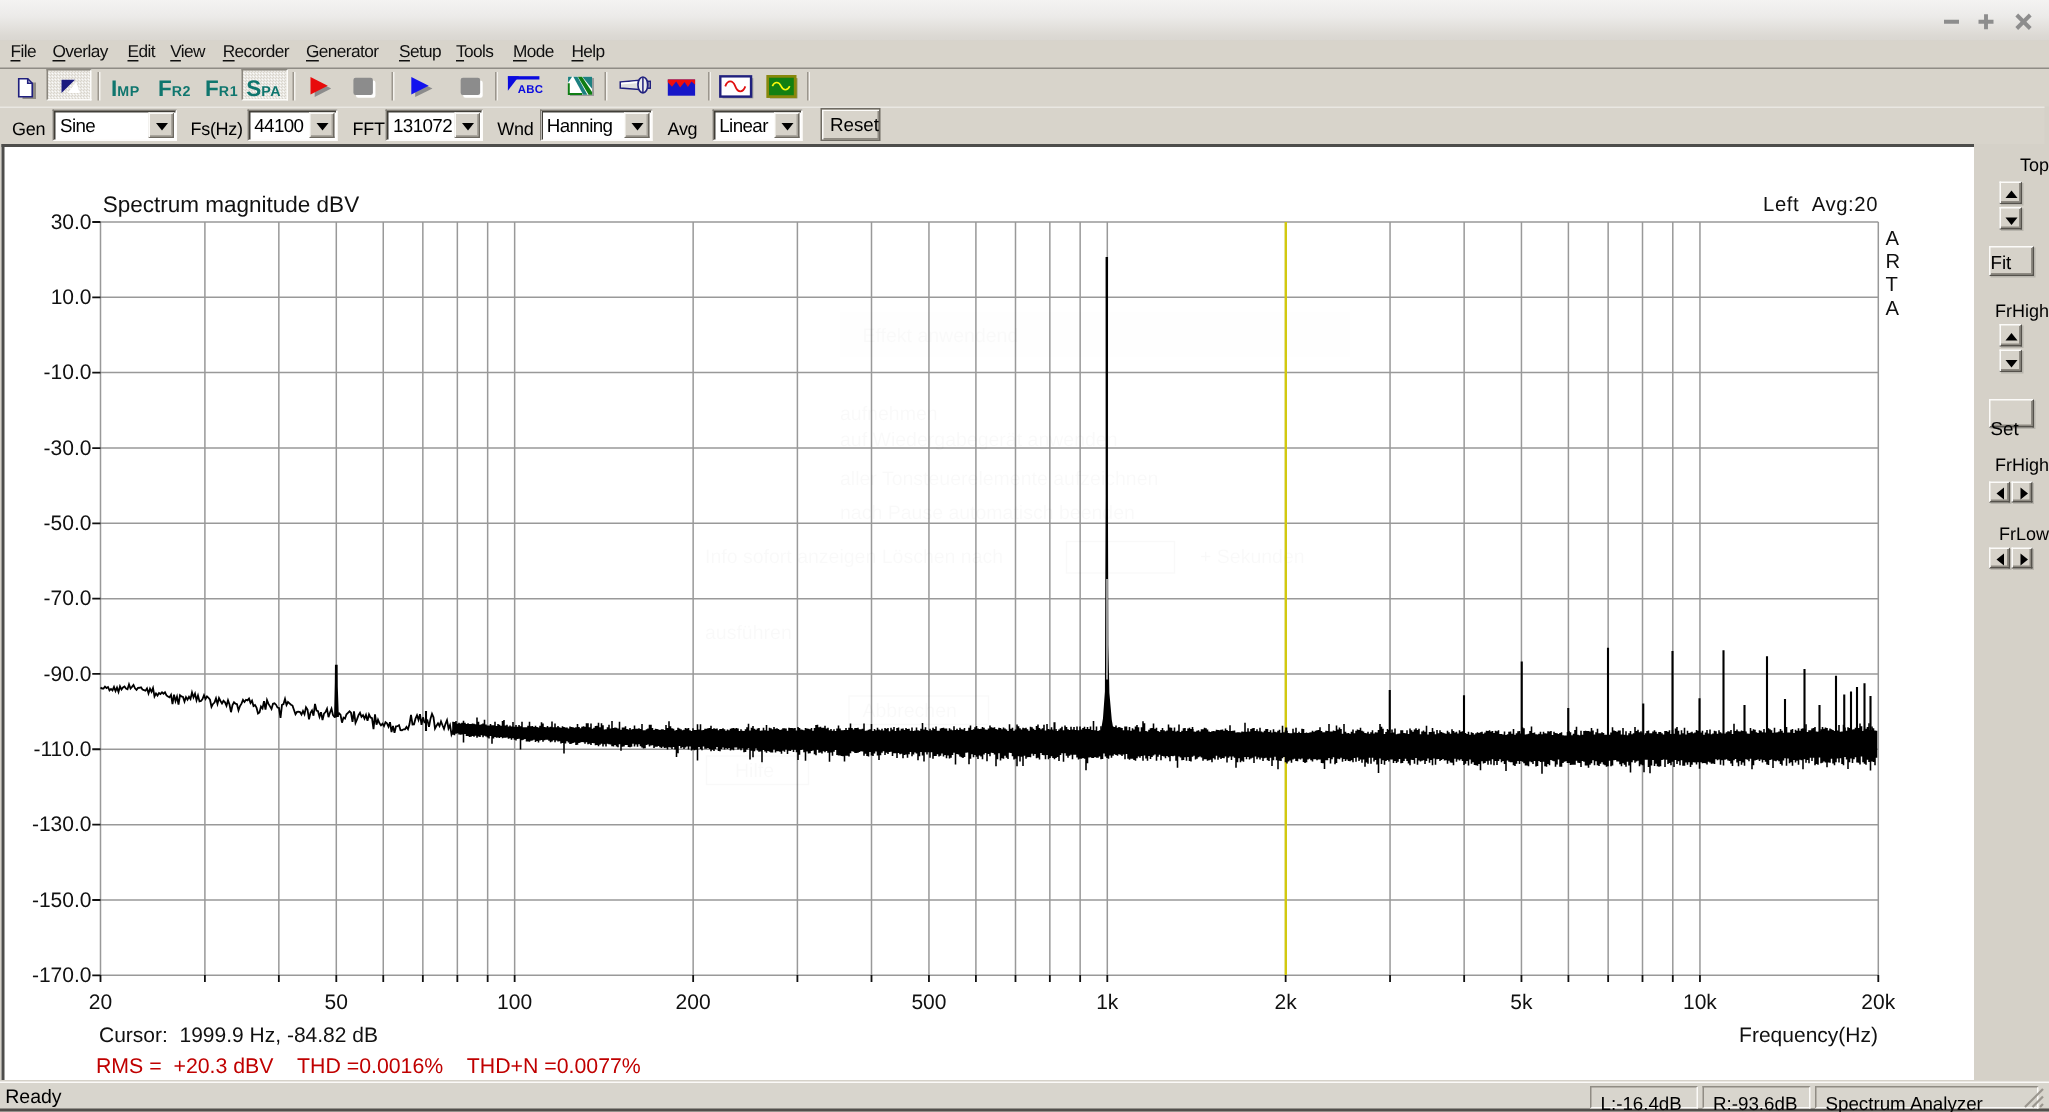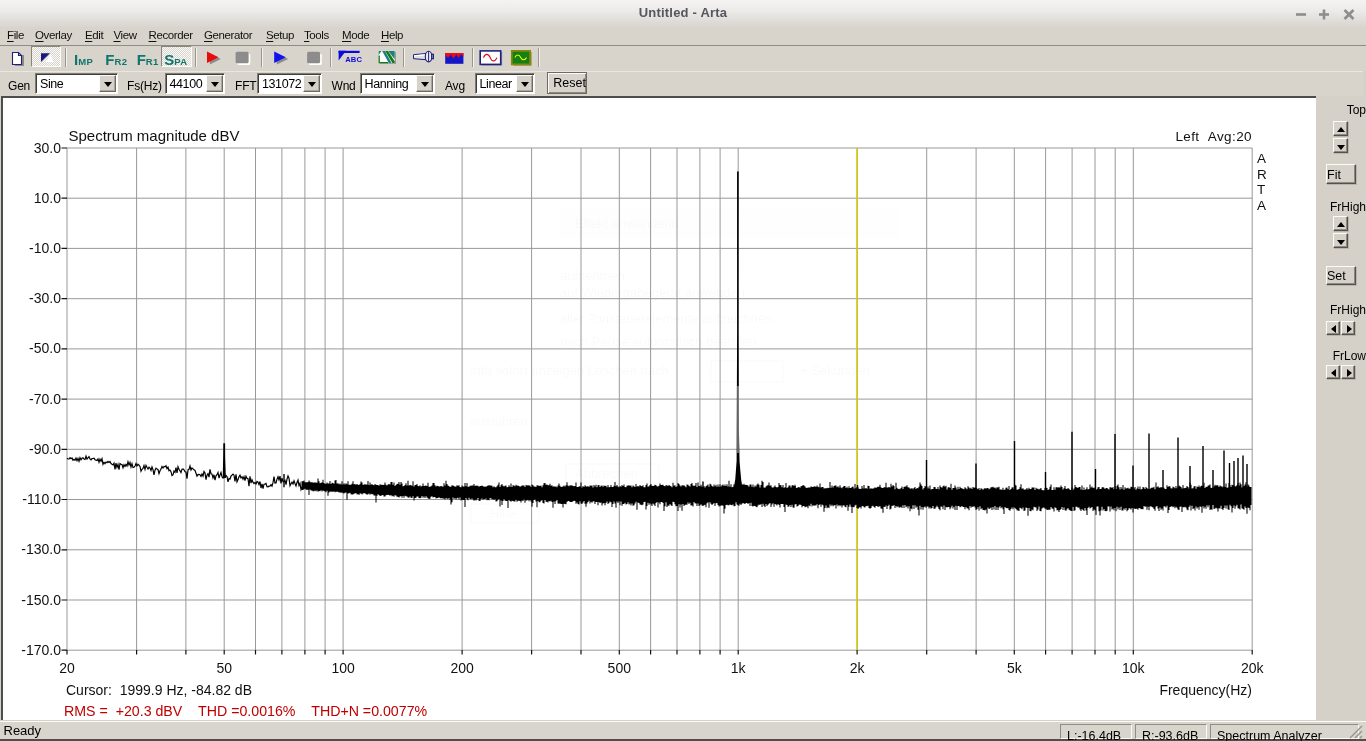--- a/index.html
+++ b/index.html
@@ -30,21 +30,20 @@
 .up:after{top:5px;border:4px solid transparent;border-bottom:5px solid #000;border-top:0}
 .dn:after{top:6px;border:4px solid transparent;border-top:5px solid #000;border-bottom:0}
 .lt:after,.rt:after{content:"";position:absolute;top:3px}
 .lt:after{left:4px;border:4px solid transparent;border-right:5px solid #000;border-left:0}
 .rt:after{left:5px;border:4px solid transparent;border-left:5px solid #000;border-right:0}
 #statusbar{left:0;top:721px;width:1366px;height:20px;background:#d8d5cd;border-top:1px solid #fbfaf8;border-bottom:2px solid #514f4b}
 .scell{top:2px;height:15px;border:1px solid;border-color:#908c84 #fbfaf8 #fbfaf8 #908c84;font-size:12.5px;color:#000;padding:4px 0 0 6px}
 #winbtns line{stroke:#8d8d8d;stroke-width:2.6}
 </style></head><body>
 <div class="abs" id="titlebar">
-    <div class="abs" id="title">Untitled - Arta</div>
 <svg class="abs" id="winbtns" style="left:1288px;top:0;width:78px;height:27px">
 <line x1="8" y1="14.5" x2="18" y2="14.5"></line>
 <line x1="31" y1="14.5" x2="41" y2="14.5"></line>
       <line x1="36" y1="9.5" x2="36" y2="19.5"></line>
 <line x1="56.5" y1="10" x2="65.5" y2="19"></line>
       <line x1="56.5" y1="19" x2="65.5" y2="10"></line>
 </svg>
   </div>
 <div class="abs" id="menubar">
     <span class="abs mi" style="left:7px"><u>F</u>ile</span>
@@ -205,21 +204,21 @@
     <text x="1252" y="694.5" font-size="14" text-anchor="end" fill="#111">Frequency(Hz)</text>
   </svg>
 <div class="abs" id="rpanel">
     <span class="abs rlbl" style="top:7px">Top</span>
     <div class="abs pbtn spin up" style="top:24.5px"></div>
     <div class="abs pbtn spin dn" style="top:41.5px"></div>
     <div class="abs pbtn" style="left:10px;top:67.5px;width:30px;height:20px;padding-top:3px">Fit</div>
     <span class="abs rlbl" style="top:104px">FrHigh</span>
     <div class="abs pbtn spin up" style="top:120px"></div>
     <div class="abs pbtn spin dn" style="top:137px"></div>
-    <div class="abs pbtn" style="left:10px;top:169.5px;width:30px;height:19px;padding-top:2px">Set</div>
+    <div class="abs pbtn" style="left:10px;top:169.5px;width:30px;height:19px;padding-top:12px">Set</div>
     <span class="abs rlbl" style="top:207px">FrHigh</span>
     <div class="abs pbtn lt" style="left:9.5px;top:225px;width:14px;height:13.5px"></div>
     <div class="abs pbtn rt" style="left:24.5px;top:225px;width:14px;height:13.5px"></div>
     <span class="abs rlbl" style="top:252.5px">FrLow</span>
     <div class="abs pbtn lt" style="left:9.5px;top:269px;width:14px;height:13.5px"></div>
     <div class="abs pbtn rt" style="left:24.5px;top:269px;width:14px;height:13.5px"></div>
   </div>
 <div class="abs" id="statusbar">
     <span class="abs" style="left:3.5px;top:1px;font-size:13px">Ready</span>
     <div class="abs scell" style="left:1060px;width:72px">L:-16.4dB</div>

